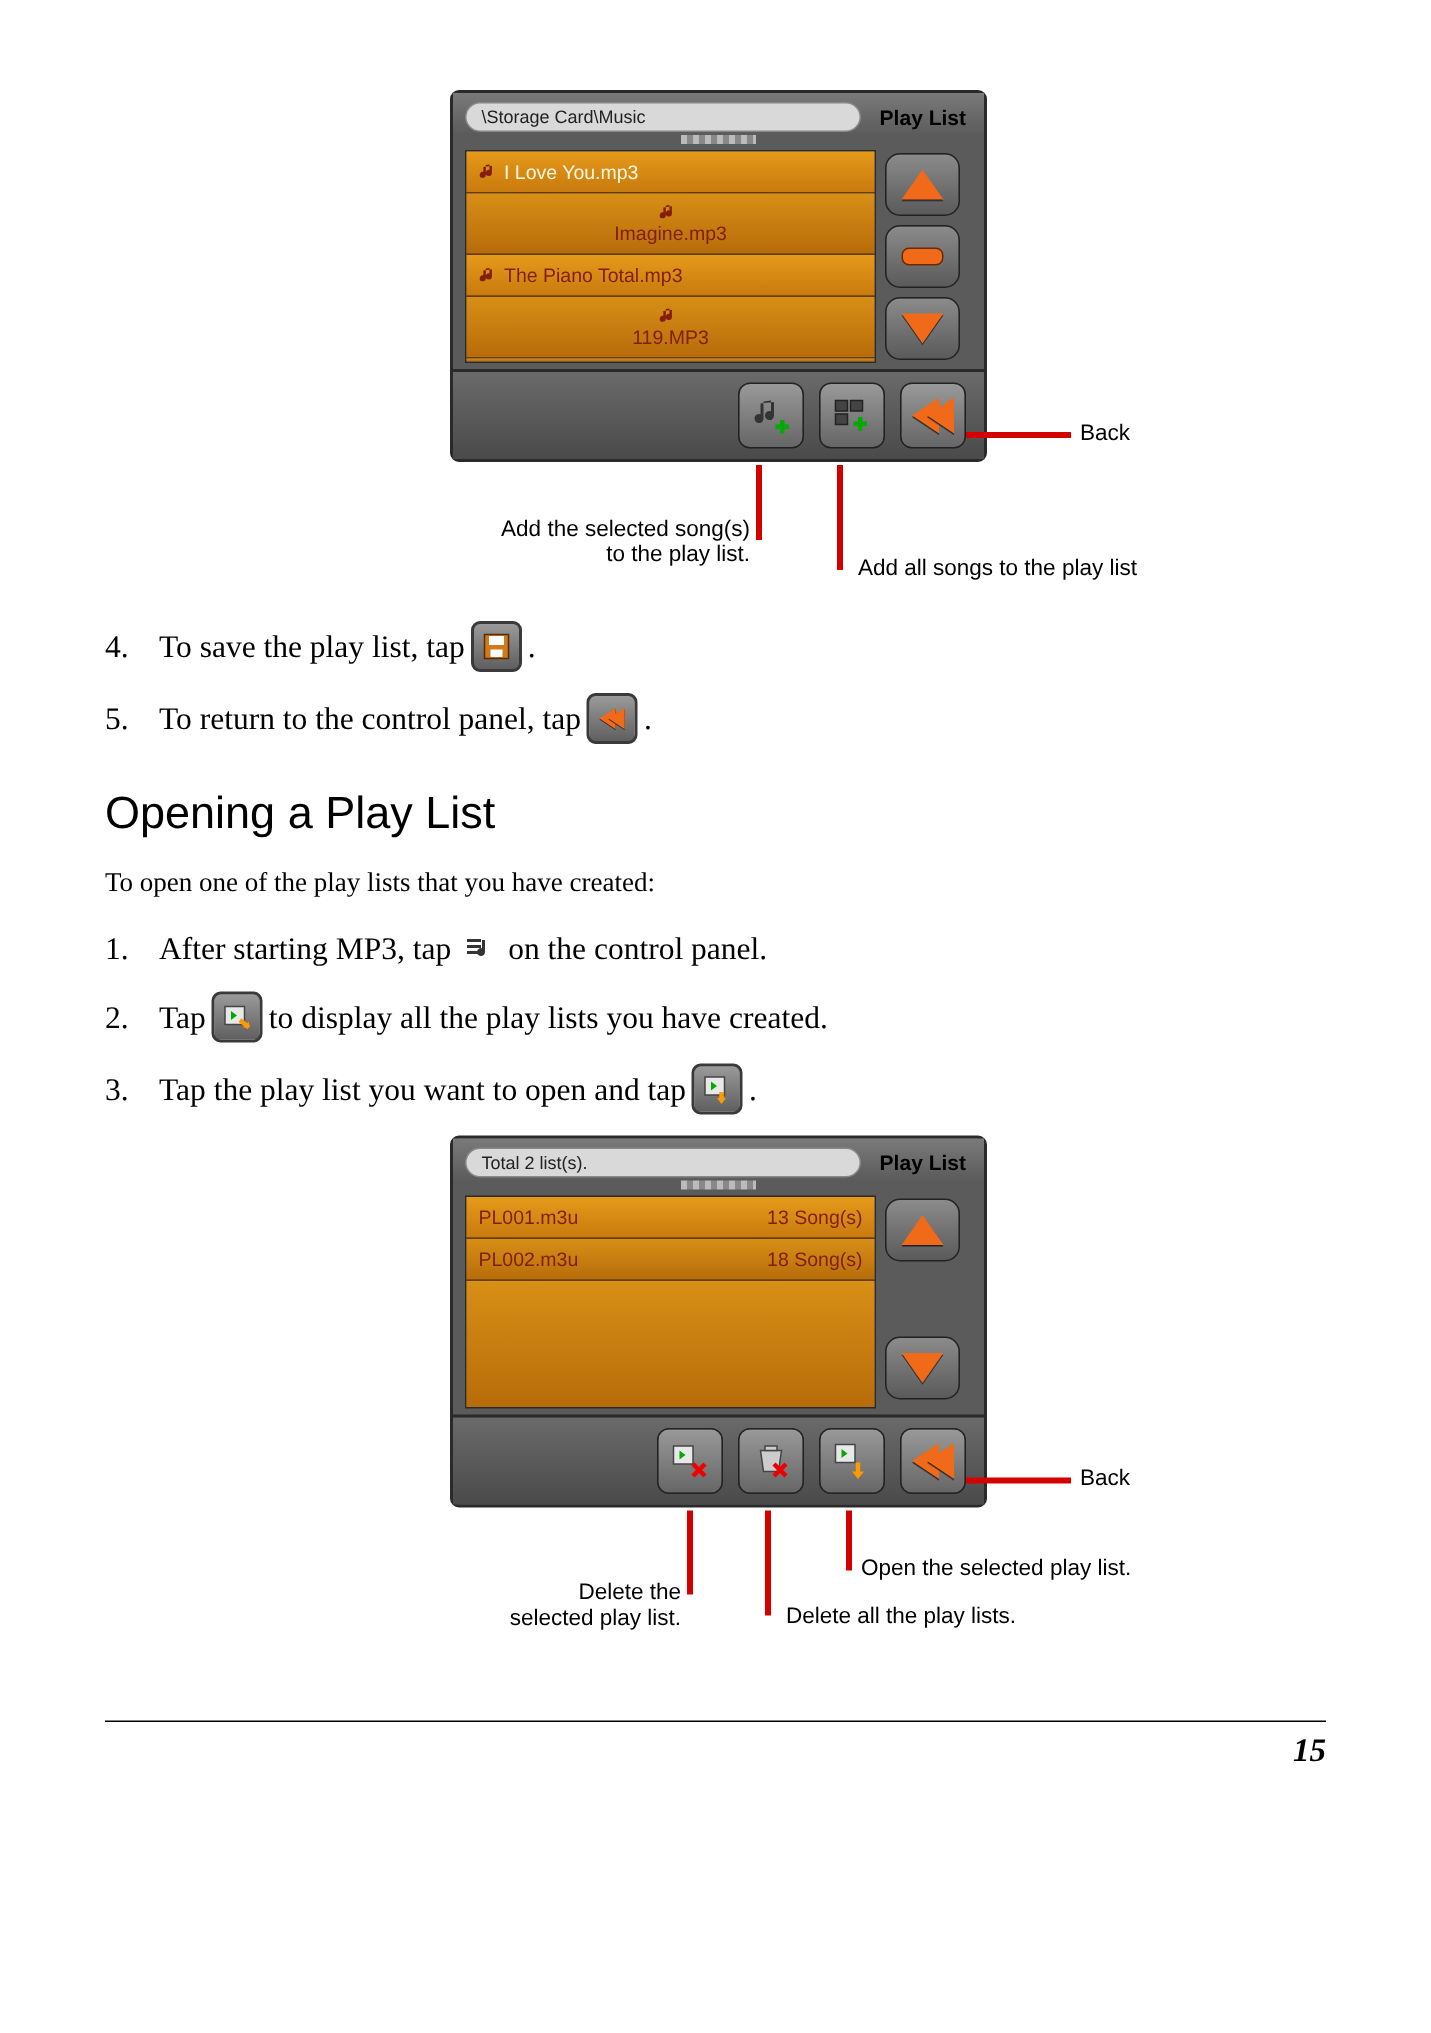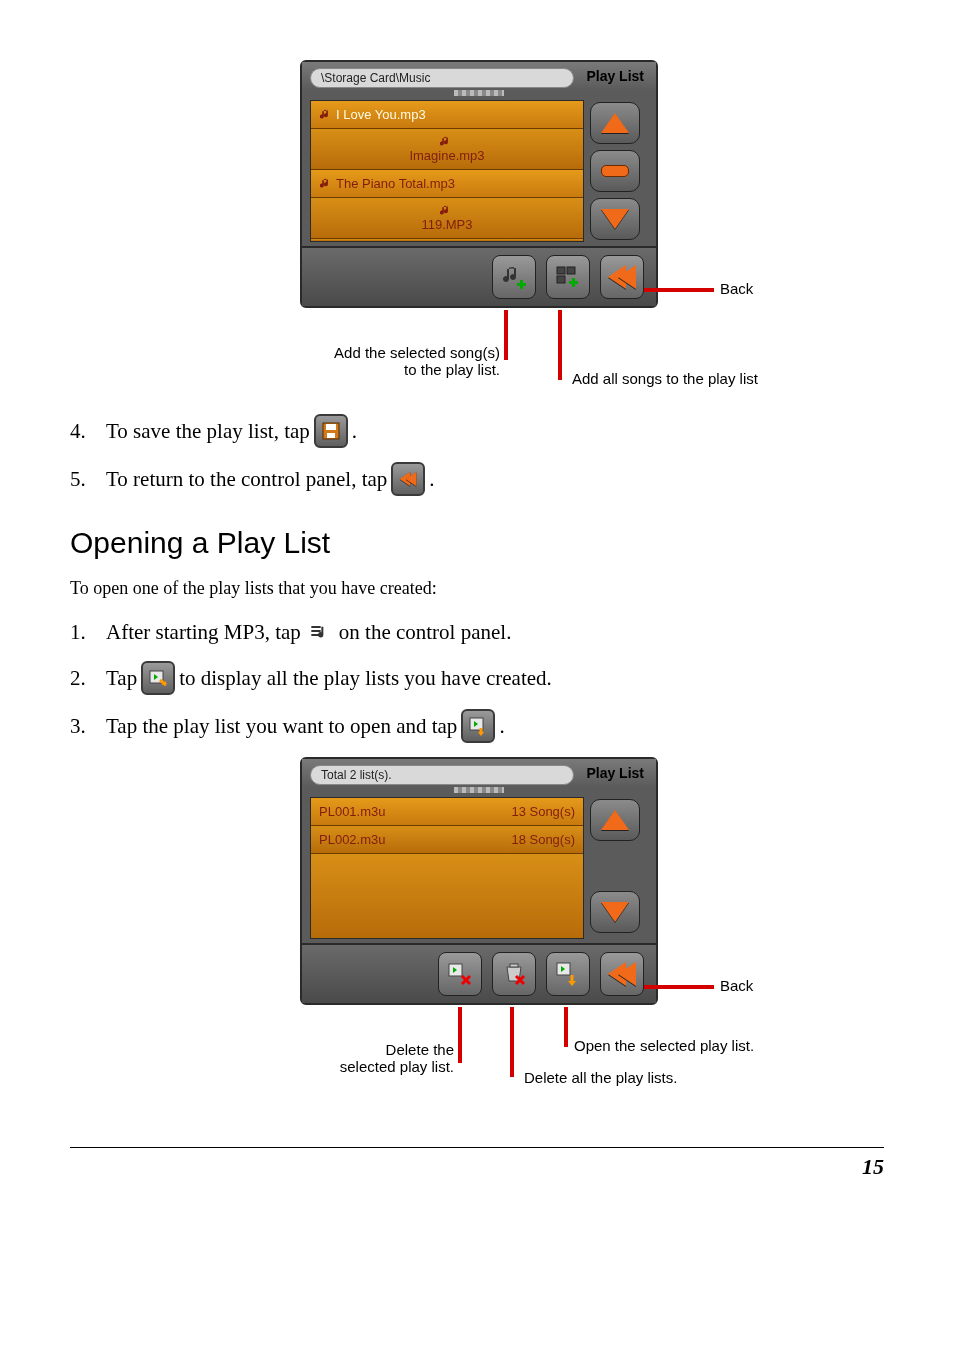--- a/index.html
+++ b/index.html
@@ -22,21 +22,21 @@
   .player {
     width: 354px;
     background: #5b5b5b;
     border: 2px solid #2a2a2a;
     border-radius: 6px;
     position: relative;
     font-family: Arial, Helvetica, sans-serif;
   }
   .player-header {
     display: flex;
-    align-items: flex-start;
+    align-items: center;
     padding: 6px 8px 2px 8px;
     background: linear-gradient(#7a7a7a,#5b5b5b);
   }
   .addr {
     flex: 1;
     background: #d9d9d9;
     border: 1px solid #888;
     border-radius: 10px;
     font-size: 12px;
     padding: 2px 10px;
@@ -426,21 +426,21 @@
               <div class="tri-left"></div>
             </div>
         </div>
       </div>
     </div>
 
     <div class="redline-h" style="left:364px; top:228px; width:70px;"></div>
     <span class="callout" style="left:440px; top:220px;">Back</span>
 
     <div class="redline-v" style="left:178px; top:250px; height:56px;"></div>
-    <span class="callout" style="left:0px; top:284px; text-align:right; width:174px;">
+    <span class="callout" style="left:0px; top:296px; text-align:right; width:174px;">
       <span>Delete the</span><br>
       <span>selected play list.</span>
     </span>
 
     <div class="redline-v" style="left:284px; top:250px; height:40px;"></div>
     <span class="callout" style="left:294px; top:280px;">Open the selected play list.</span>
 
     <div class="redline-v" style="left:230px; top:250px; height:70px;"></div>
     <span class="callout" style="left:244px; top:312px;">Delete all the play lists.</span>
   </div>

